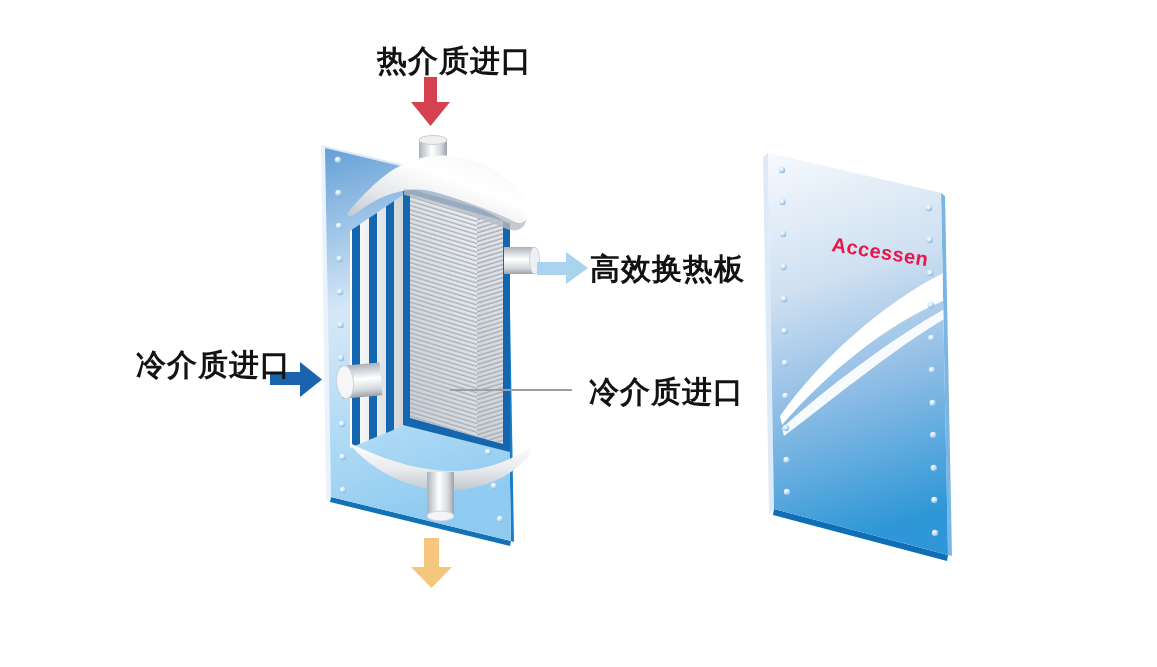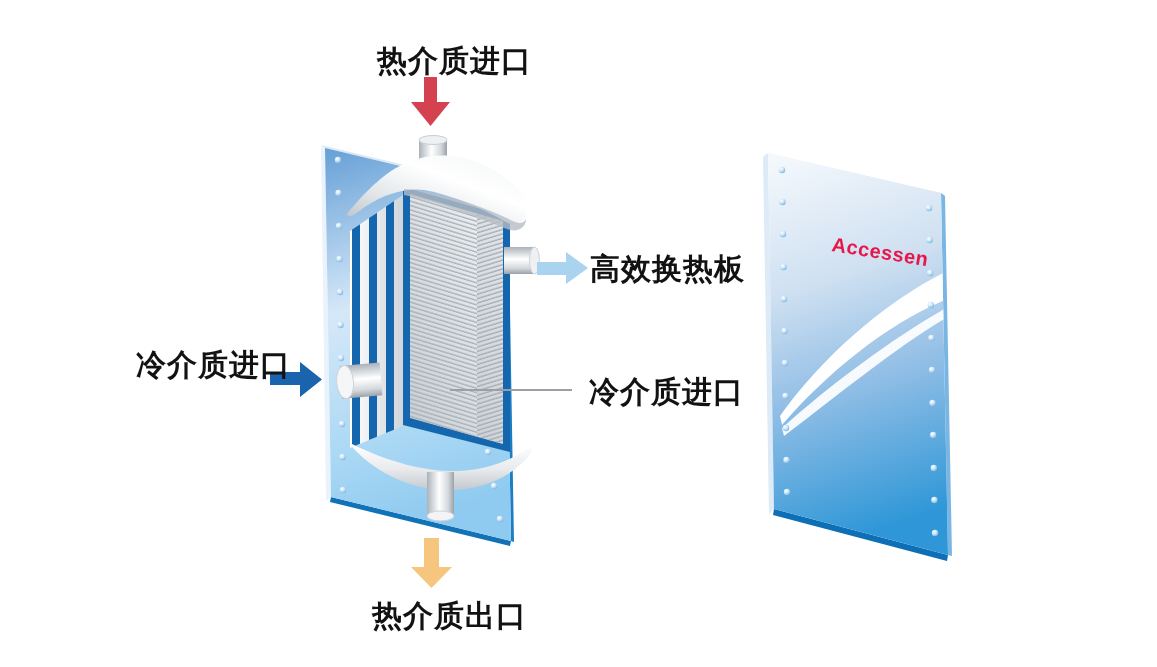--- a/index.html
+++ b/index.html
@@ -197,15 +197,14 @@
   <polygon points="537,262 566,262 566,252 588,268 566,284 566,275 537,275" fill="#a9d3ef"></polygon>
   <polygon points="270,372 300,372 300,362 322,379.5 300,397 300,385 270,385" fill="#1a64ad"></polygon>
   <polygon points="424,538 439,538 439,567 452,567 431.5,588 411,567 424,567" fill="#f6c67e"></polygon>
   <line x1="450" y1="390" x2="572" y2="390" stroke-width="2" stroke="#9aa0a6"></line>
 </svg>
 
 <div class="cjk-label lbl-hot-inlet">热介质进口</div>
 <div class="cjk-label lbl-cold-outlet">高效换热板</div>
 <div class="cjk-label lbl-cold-inlet">冷介质进口</div>
 <div class="cjk-label lbl-plate">冷介质进口</div>
-<div class="cjk-label lbl-hot-outlet">热介质出口</div>
 
 </div>
 
 </body></html>

